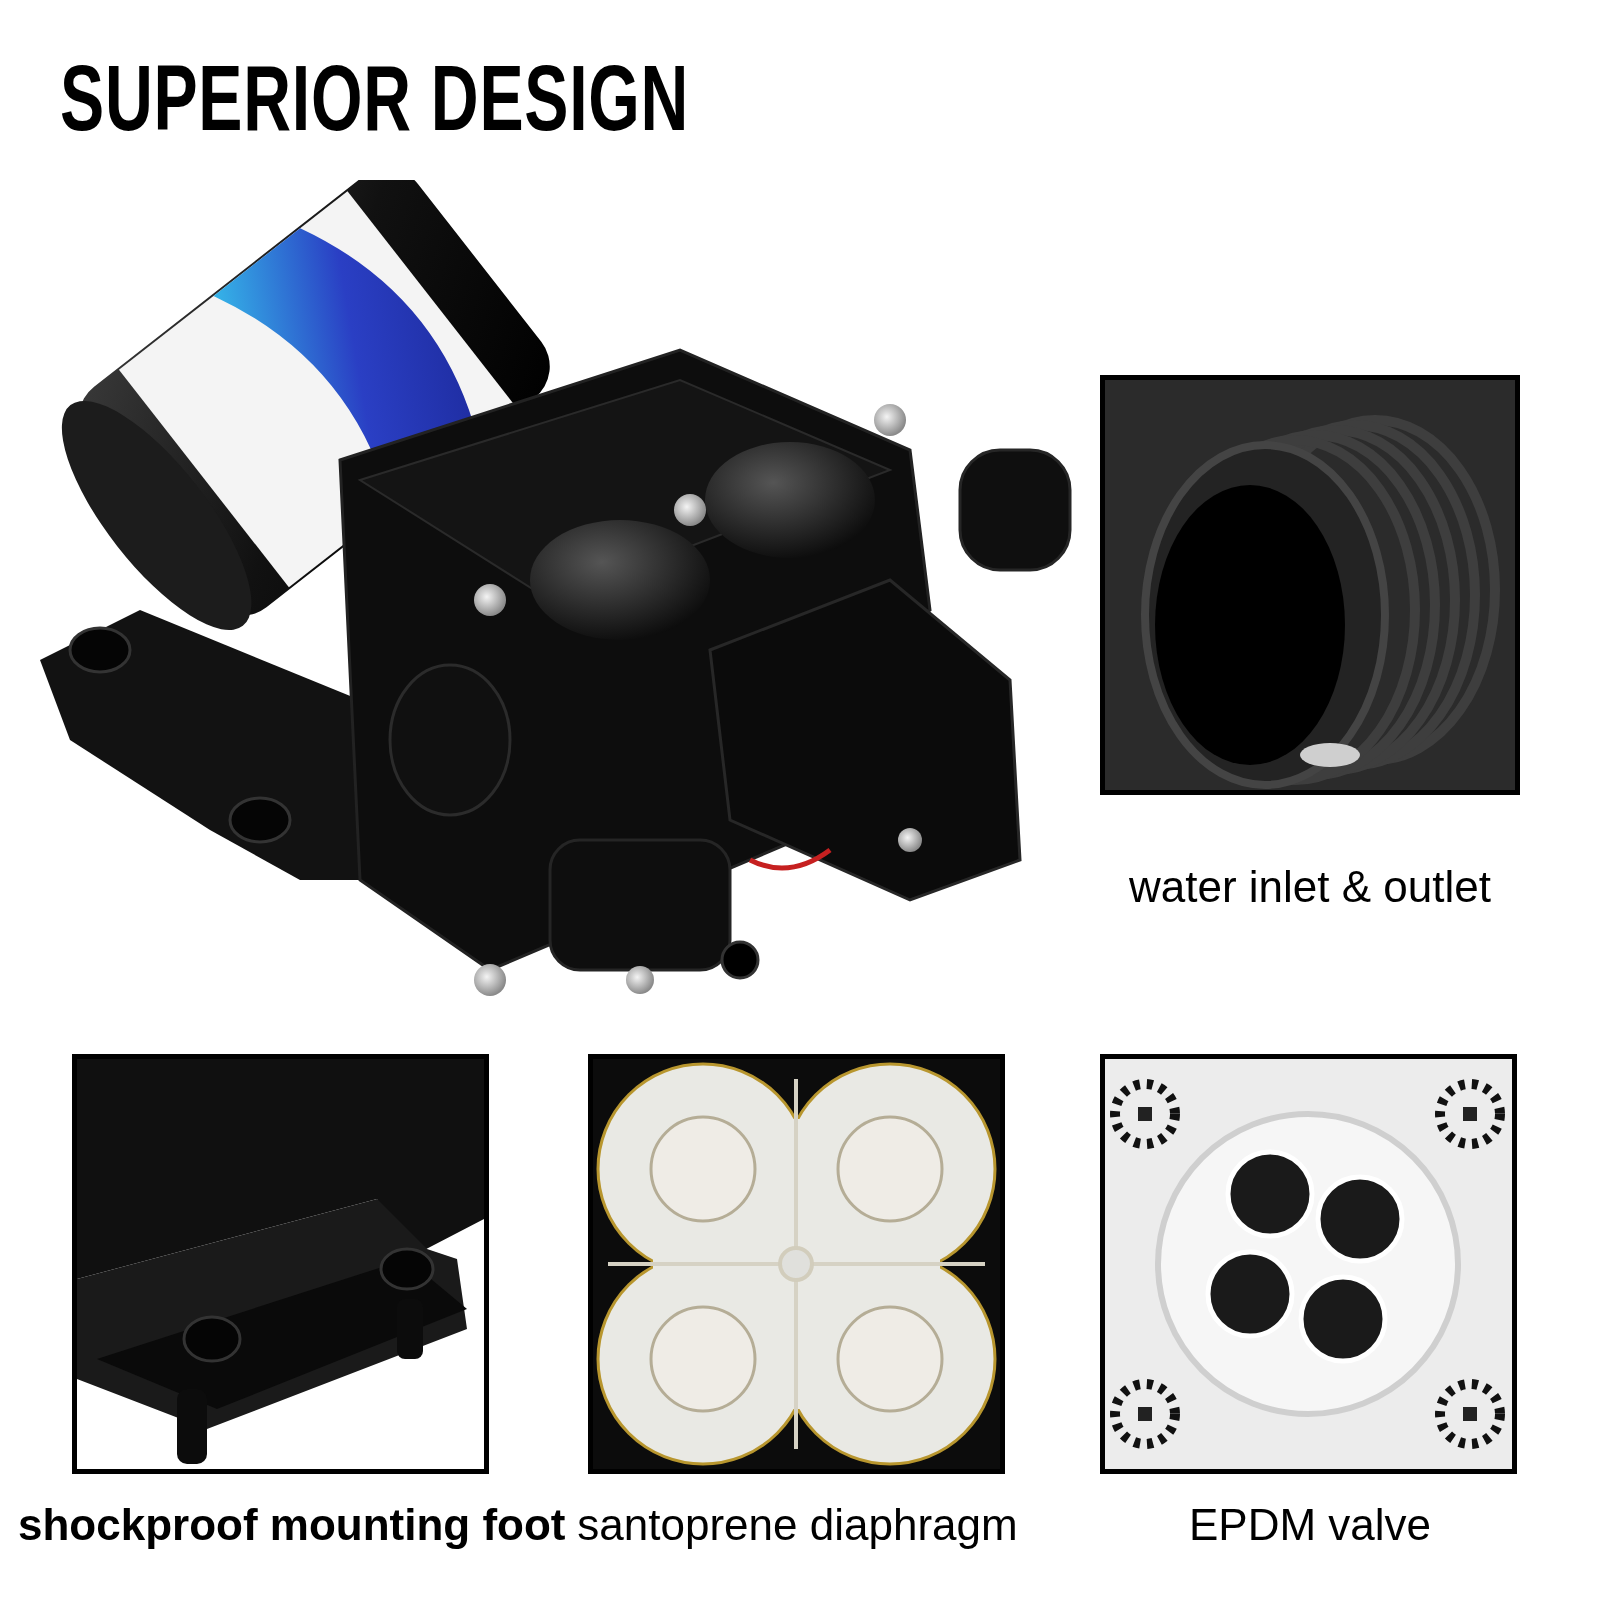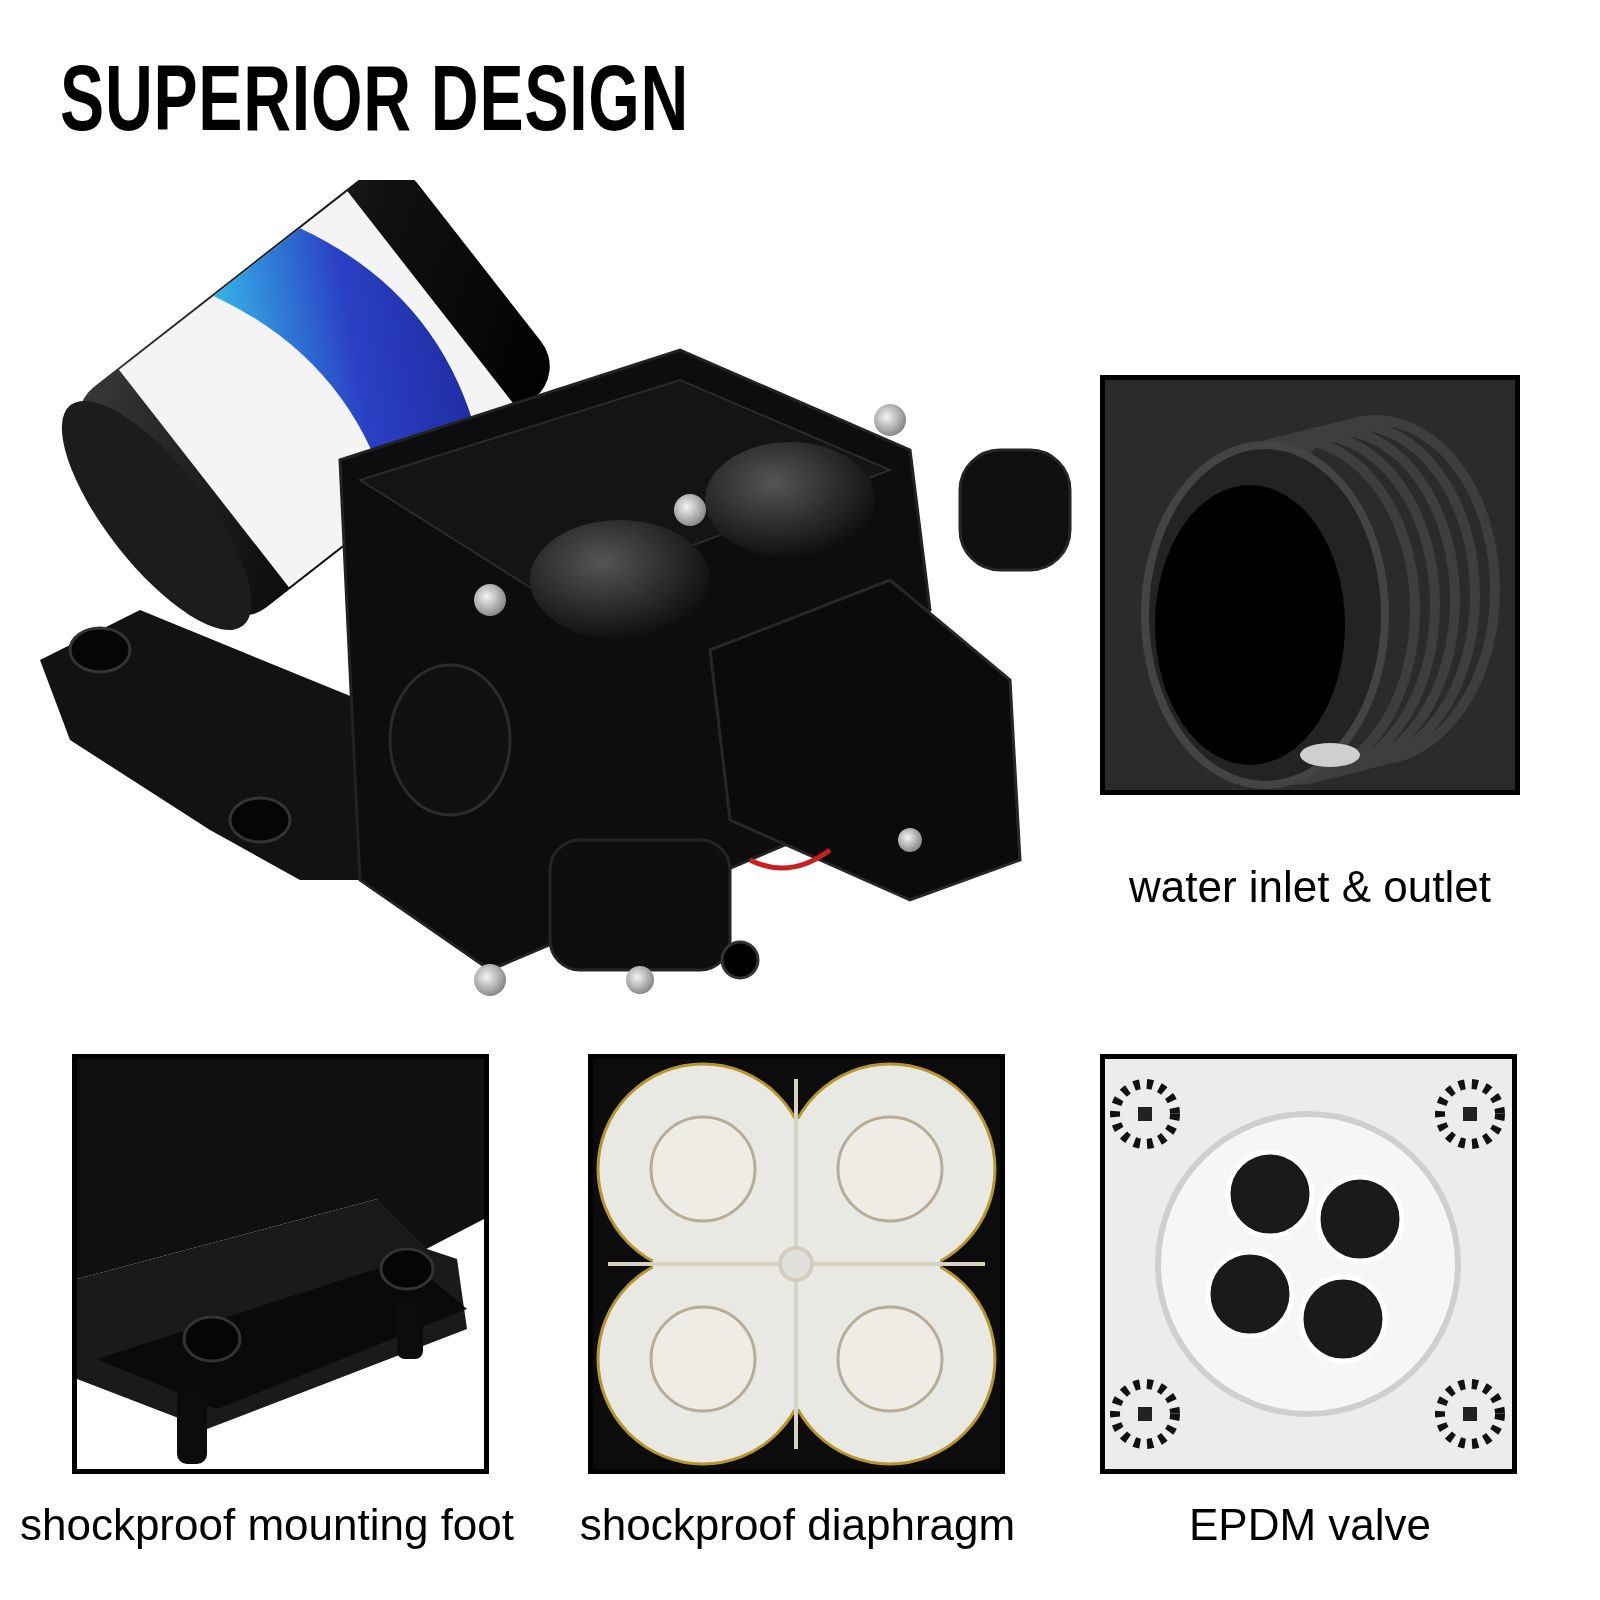--- a/index.html
+++ b/index.html
@@ -111,21 +111,21 @@
     <rect width="407" height="410" fill="#ffffff"></rect>
     <path d="M0,0 L407,0 L407,160 L330,200 L300,140 L0,220 Z" fill="#101010"></path>
     <polygon points="0,220 300,140 350,190 380,200 390,270 130,370 0,320" fill="#1a1a1a"></polygon>
     <polygon points="20,300 330,200 390,250 140,350" fill="#0a0a0a"></polygon>
     <rect x="100" y="330" width="30" height="75" rx="10" fill="#0c0c0c"></rect>
     <rect x="320" y="240" width="26" height="60" rx="8" fill="#0c0c0c"></rect>
     <ellipse cx="135" cy="280" rx="28" ry="22" fill="#050505" stroke="#333" stroke-width="3"></ellipse>
     <ellipse cx="330" cy="210" rx="26" ry="20" fill="#050505" stroke="#333" stroke-width="3"></ellipse>
   </svg>
 </div>
-<div class="caption" style="left:2px; top:1500px; width:530px;">shockproof mounting foot</div>
+<div class="caption" style="left:18px; top:1500px; width:530px;font-weight:bold;">shockproof mounting foot</div>
 
 <div class="panel" id="p-diaph">
   <svg width="407" height="410" viewBox="0 0 407 410">
     <rect width="407" height="410" fill="#0c0c0c"></rect>
     <g fill="#e9e9e4" stroke="#b8962e" stroke-width="3">
       <circle cx="110" cy="110" r="105"></circle>
       <circle cx="297" cy="110" r="105"></circle>
       <circle cx="110" cy="300" r="105"></circle>
       <circle cx="297" cy="300" r="105"></circle>
     </g>
@@ -136,21 +136,21 @@
     </g>
     <circle cx="203" cy="205" r="16" fill="#e0e0dc" stroke="#d2cdbc" stroke-width="4"></circle>
     <g fill="#efece6" stroke="#b5ad96" stroke-width="3">
       <circle cx="110" cy="110" r="52"></circle>
       <circle cx="297" cy="110" r="52"></circle>
       <circle cx="110" cy="300" r="52"></circle>
       <circle cx="297" cy="300" r="52"></circle>
     </g>
   </svg>
 </div>
-<div class="caption" style="left:560px; top:1500px; width:475px;">shockproof diaphragm</div>
+<div class="caption" style="left:560px; top:1500px; width:475px;">santoprene diaphragm</div>
 
 <div class="panel" id="p-valve">
   <svg width="407" height="410" viewBox="0 0 407 410">
     <rect width="407" height="410" fill="#ececec"></rect>
     <circle cx="203" cy="205" r="150" fill="#f6f6f6" stroke="#cfcfcf" stroke-width="6"></circle>
     <g fill="#1a1a1a" stroke="#ffffff" stroke-width="5">
       <circle cx="165" cy="135" r="42"></circle>
       <circle cx="255" cy="160" r="42"></circle>
       <circle cx="145" cy="235" r="42"></circle>
       <circle cx="238" cy="260" r="42"></circle>

